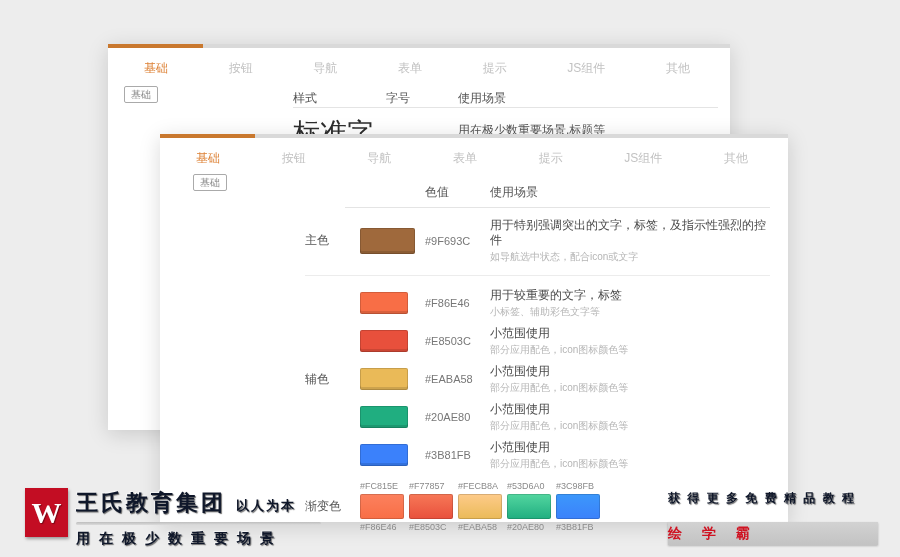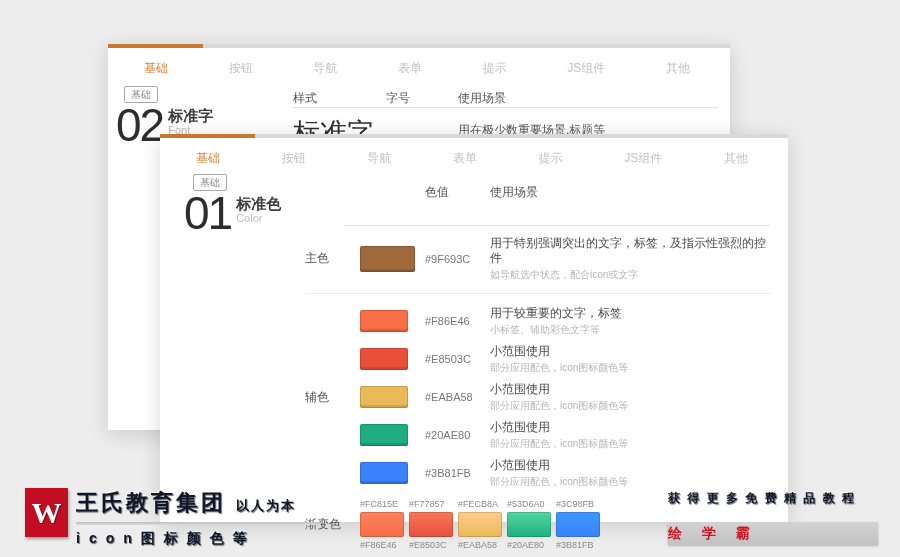--- a/index.html
+++ b/index.html
@@ -32,21 +32,21 @@
   #font-table .hdr { display:grid; grid-template-columns:93px 72px 1fr;
     font-size:12px; color:#555; border-bottom:1px solid #e4e4e4; }
   #font-table .frow { display:grid; grid-template-columns:93px 72px 1fr; margin-top:10px; align-items:flex-start;}
   #font-table .sample { font-size:27px; color:#2d2d2d; line-height:30px; }
   #font-table .fsize { font-size:14px; color:#555; padding-top:8px;}
   #font-table .fusage { font-size:12px; color:#555; padding-top:4px;}
 
   
   #color-table { position:absolute; left:145px; top:50px; width:465px; }
   .grid4 { display:grid; grid-template-columns:55px 65px 65px 1fr; align-items:center; }
-  #color-table .hdr { padding-bottom:24px; margin-left:40px; border-bottom:1px solid #e4e4e4;
+  #color-table .hdr { padding-bottom:6px; margin-left:40px; border-bottom:1px solid #e4e4e4;
     display:grid; grid-template-columns:15px 65px 65px 1fr; }
   .hcell { font-size:12px; color:#555; }
   .row-label { font-size:12px; color:#555; }
   .swatch { width:55px; height:26px; border-radius:2px;
     box-shadow:inset 0 0 0 1px rgba(0,0,0,.15), inset 0 -3px 0 rgba(0,0,0,.12); }
   .swatch.small { width:48px; height:22px; }
   .hex { font-size:11px; color:#777; }
   .desc .main { font-size:12px; color:#4a4a4a; line-height:15px; }
   .desc .sub  { font-size:10px; color:#b5b5b5; line-height:13px; margin-top:2px; }
 
@@ -95,27 +95,20 @@
     <span class="tab active">基础</span>
     <span class="tab">按钮</span>
     <span class="tab">导航</span>
     <span class="tab">表单</span>
     <span class="tab">提示</span>
     <span class="tab">JS组件</span>
     <span class="tab">其他</span>
   </div>
 
   <span class="badge" style="left:16px; top:42px;">基础</span>
-  <div class="sec-head" style="left:8px; top:58px;">
-    <span class="big-num">02</span>
-    <span class="sec-title">
-      <div class="cn">标准字</div>
-      <div class="en">Font</div>
-    </span>
-  </div>
 
   <div id="font-table">
     <div class="hdr">
       <span class="hcell">样式</span>
       <span class="hcell">字号</span>
       <span class="hcell">使用场景</span>
     </div>
     <div class="frow">
       <span class="sample">标准字</span>
       <span class="fsize">...</span>
@@ -133,27 +126,20 @@
     <span class="tab active">基础</span>
     <span class="tab">按钮</span>
     <span class="tab">导航</span>
     <span class="tab">表单</span>
     <span class="tab">提示</span>
     <span class="tab">JS组件</span>
     <span class="tab">其他</span>
   </div>
 
   <span class="badge" style="left:33px; top:40px;">基础</span>
-  <div class="sec-head" style="left:24px; top:56px;">
-    <span class="big-num">01</span>
-    <span class="sec-title">
-      <div class="cn">标准色</div>
-      <div class="en">Color</div>
-    </span>
-  </div>
 
   <div id="color-table">
     <div class="hdr">
       <span></span>
         <span></span>
       <span class="hcell">色值</span>
       <span class="hcell">使用场景</span>
     </div>
 
     <div class="grid4" id="primary-row">
@@ -250,21 +236,21 @@
 <div class="wm" id="wm-left">
   <div id="logo-box" style="background: rgb(195, 13, 35);">
     <span>W</span>
   </div>
   <div id="wm-left-text">
     <div id="company-line">
       <span id="company" class="emboss">王氏教育集团</span>
       <span id="slogan" class="emboss">以人为本</span>
     </div>
     <div id="wm-divider"></div>
-    <div id="founded" class="emboss">icon图标颜色等</div>
+    <div id="founded" class="emboss">用在极少数重要场景</div>
   </div>
 </div>
 
 <div class="wm" id="wm-right">
   <div id="wm-r1" class="emboss">获 得 更 多 免 费 精 品 教 程</div>
   <div id="brand-bar">
     <span id="brand">绘 学 霸</span>
   </div>
 </div>
 

